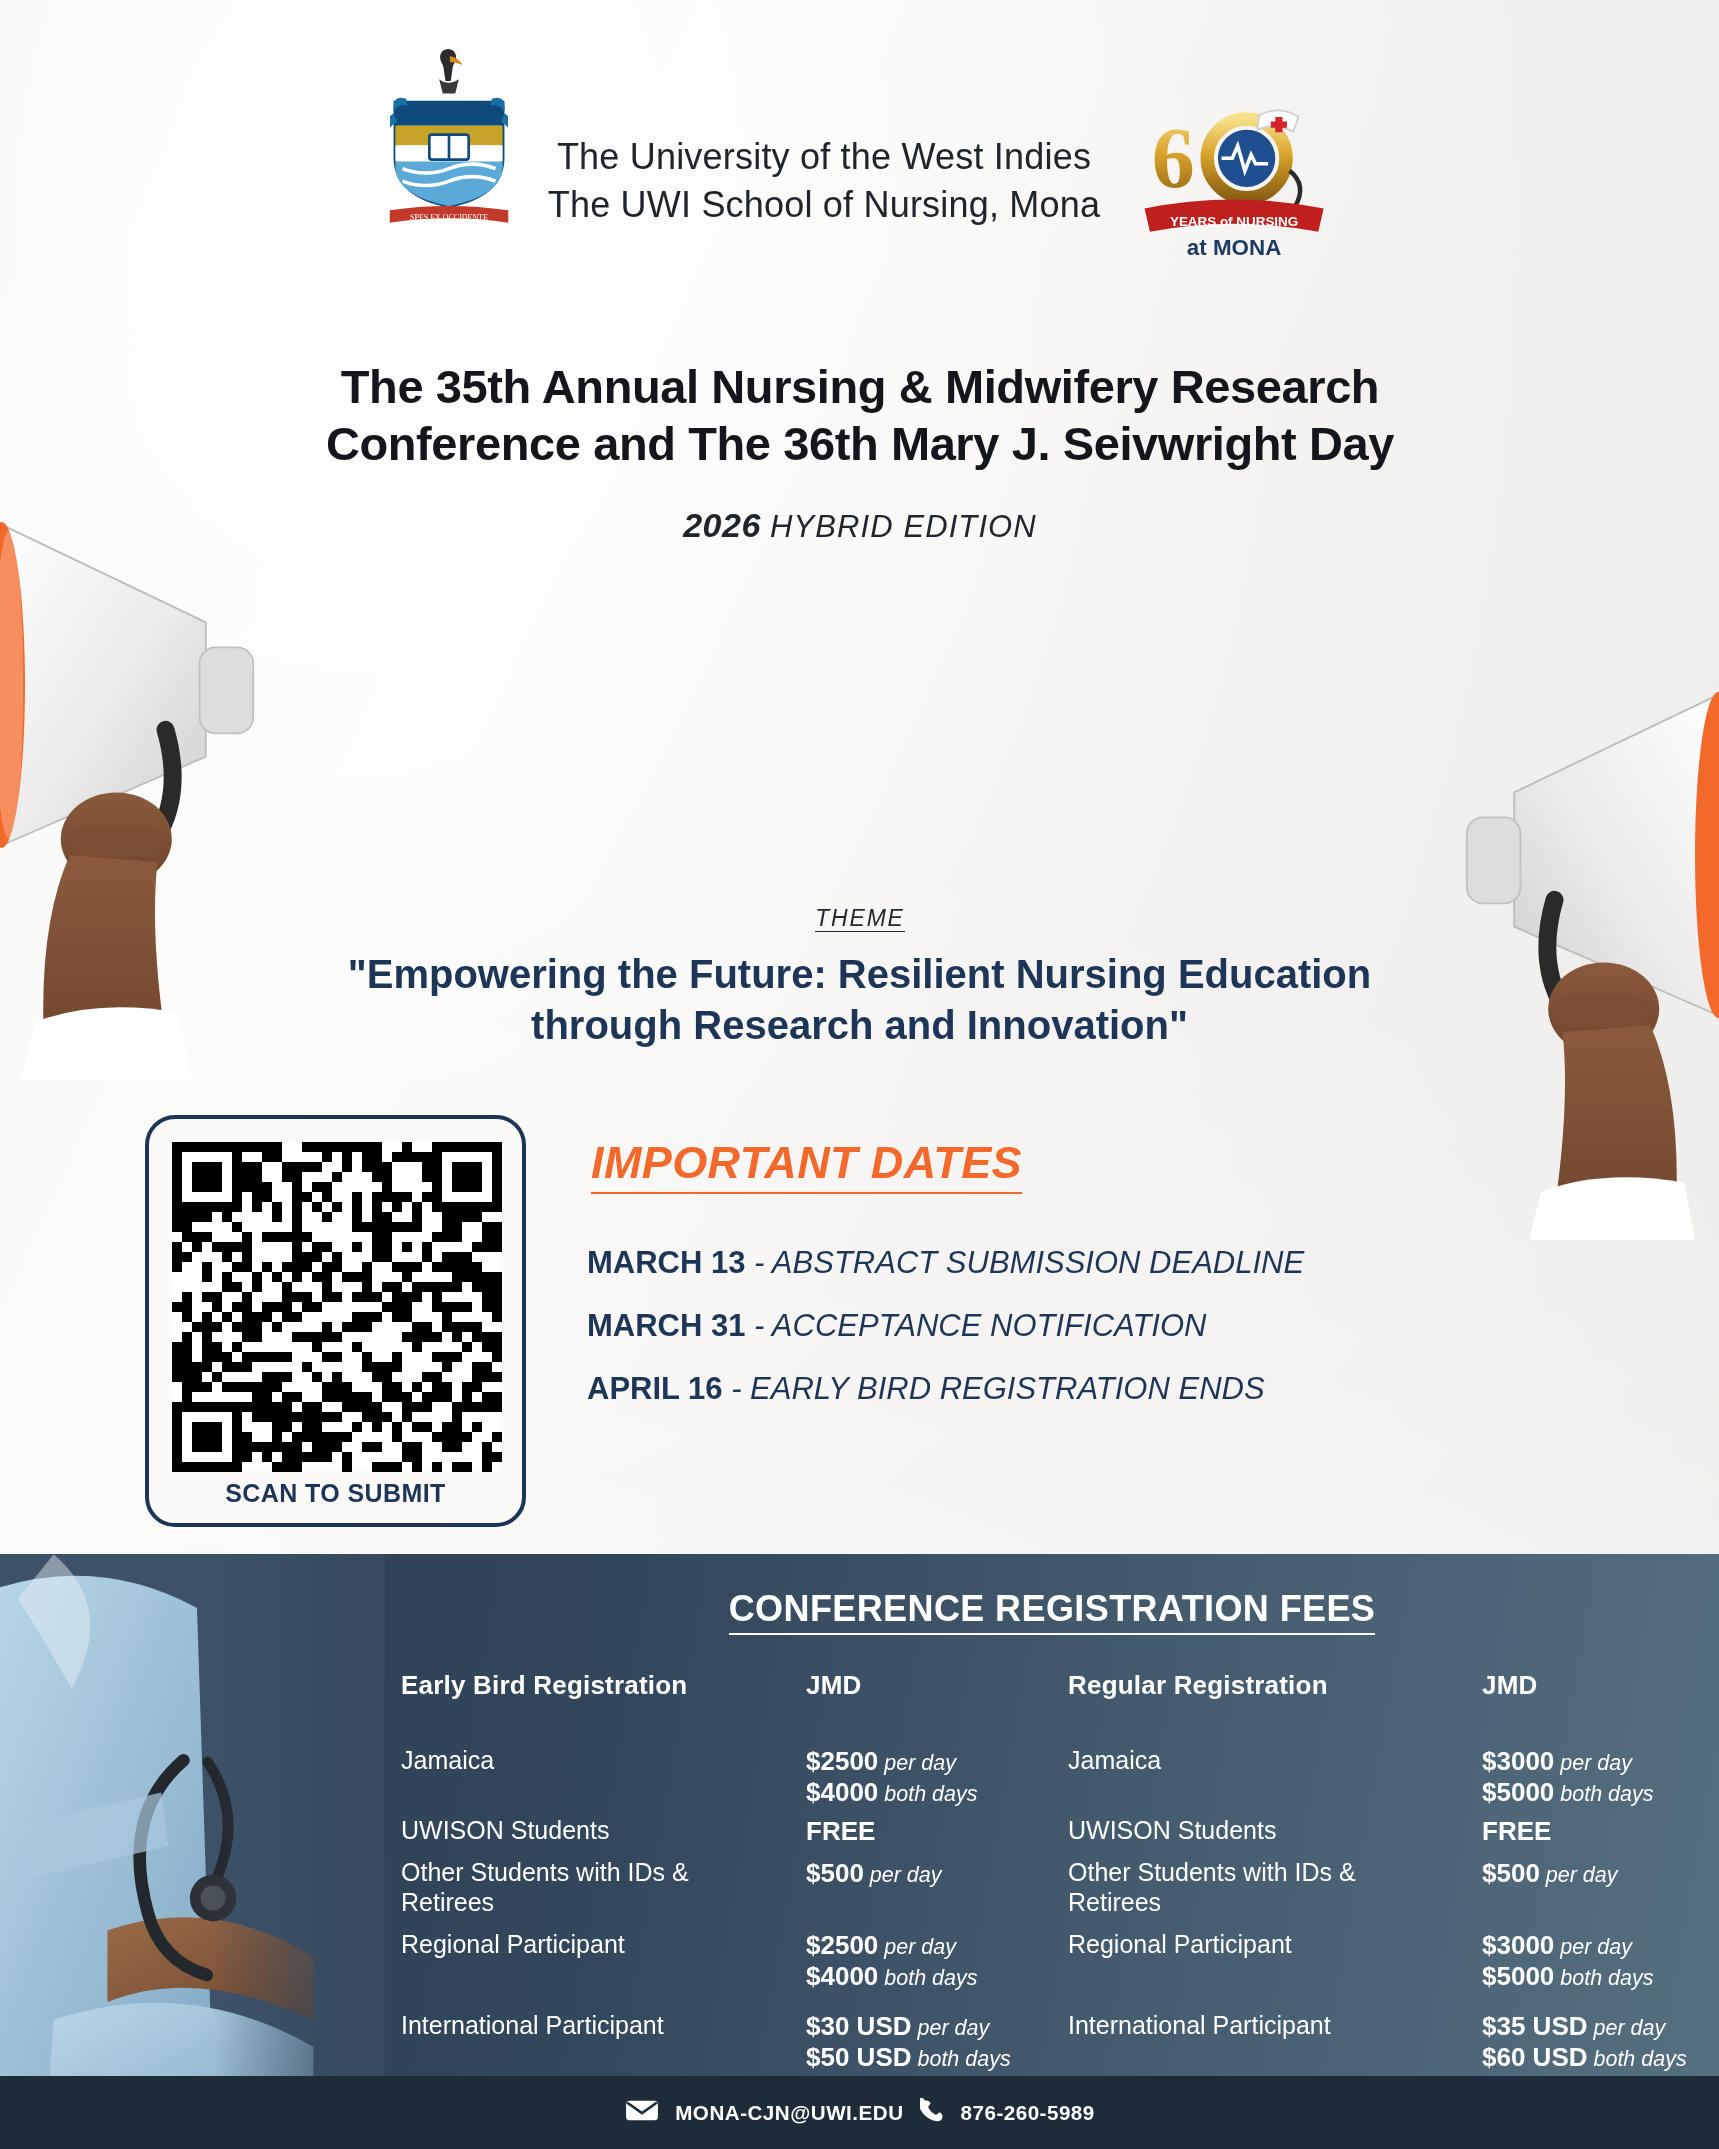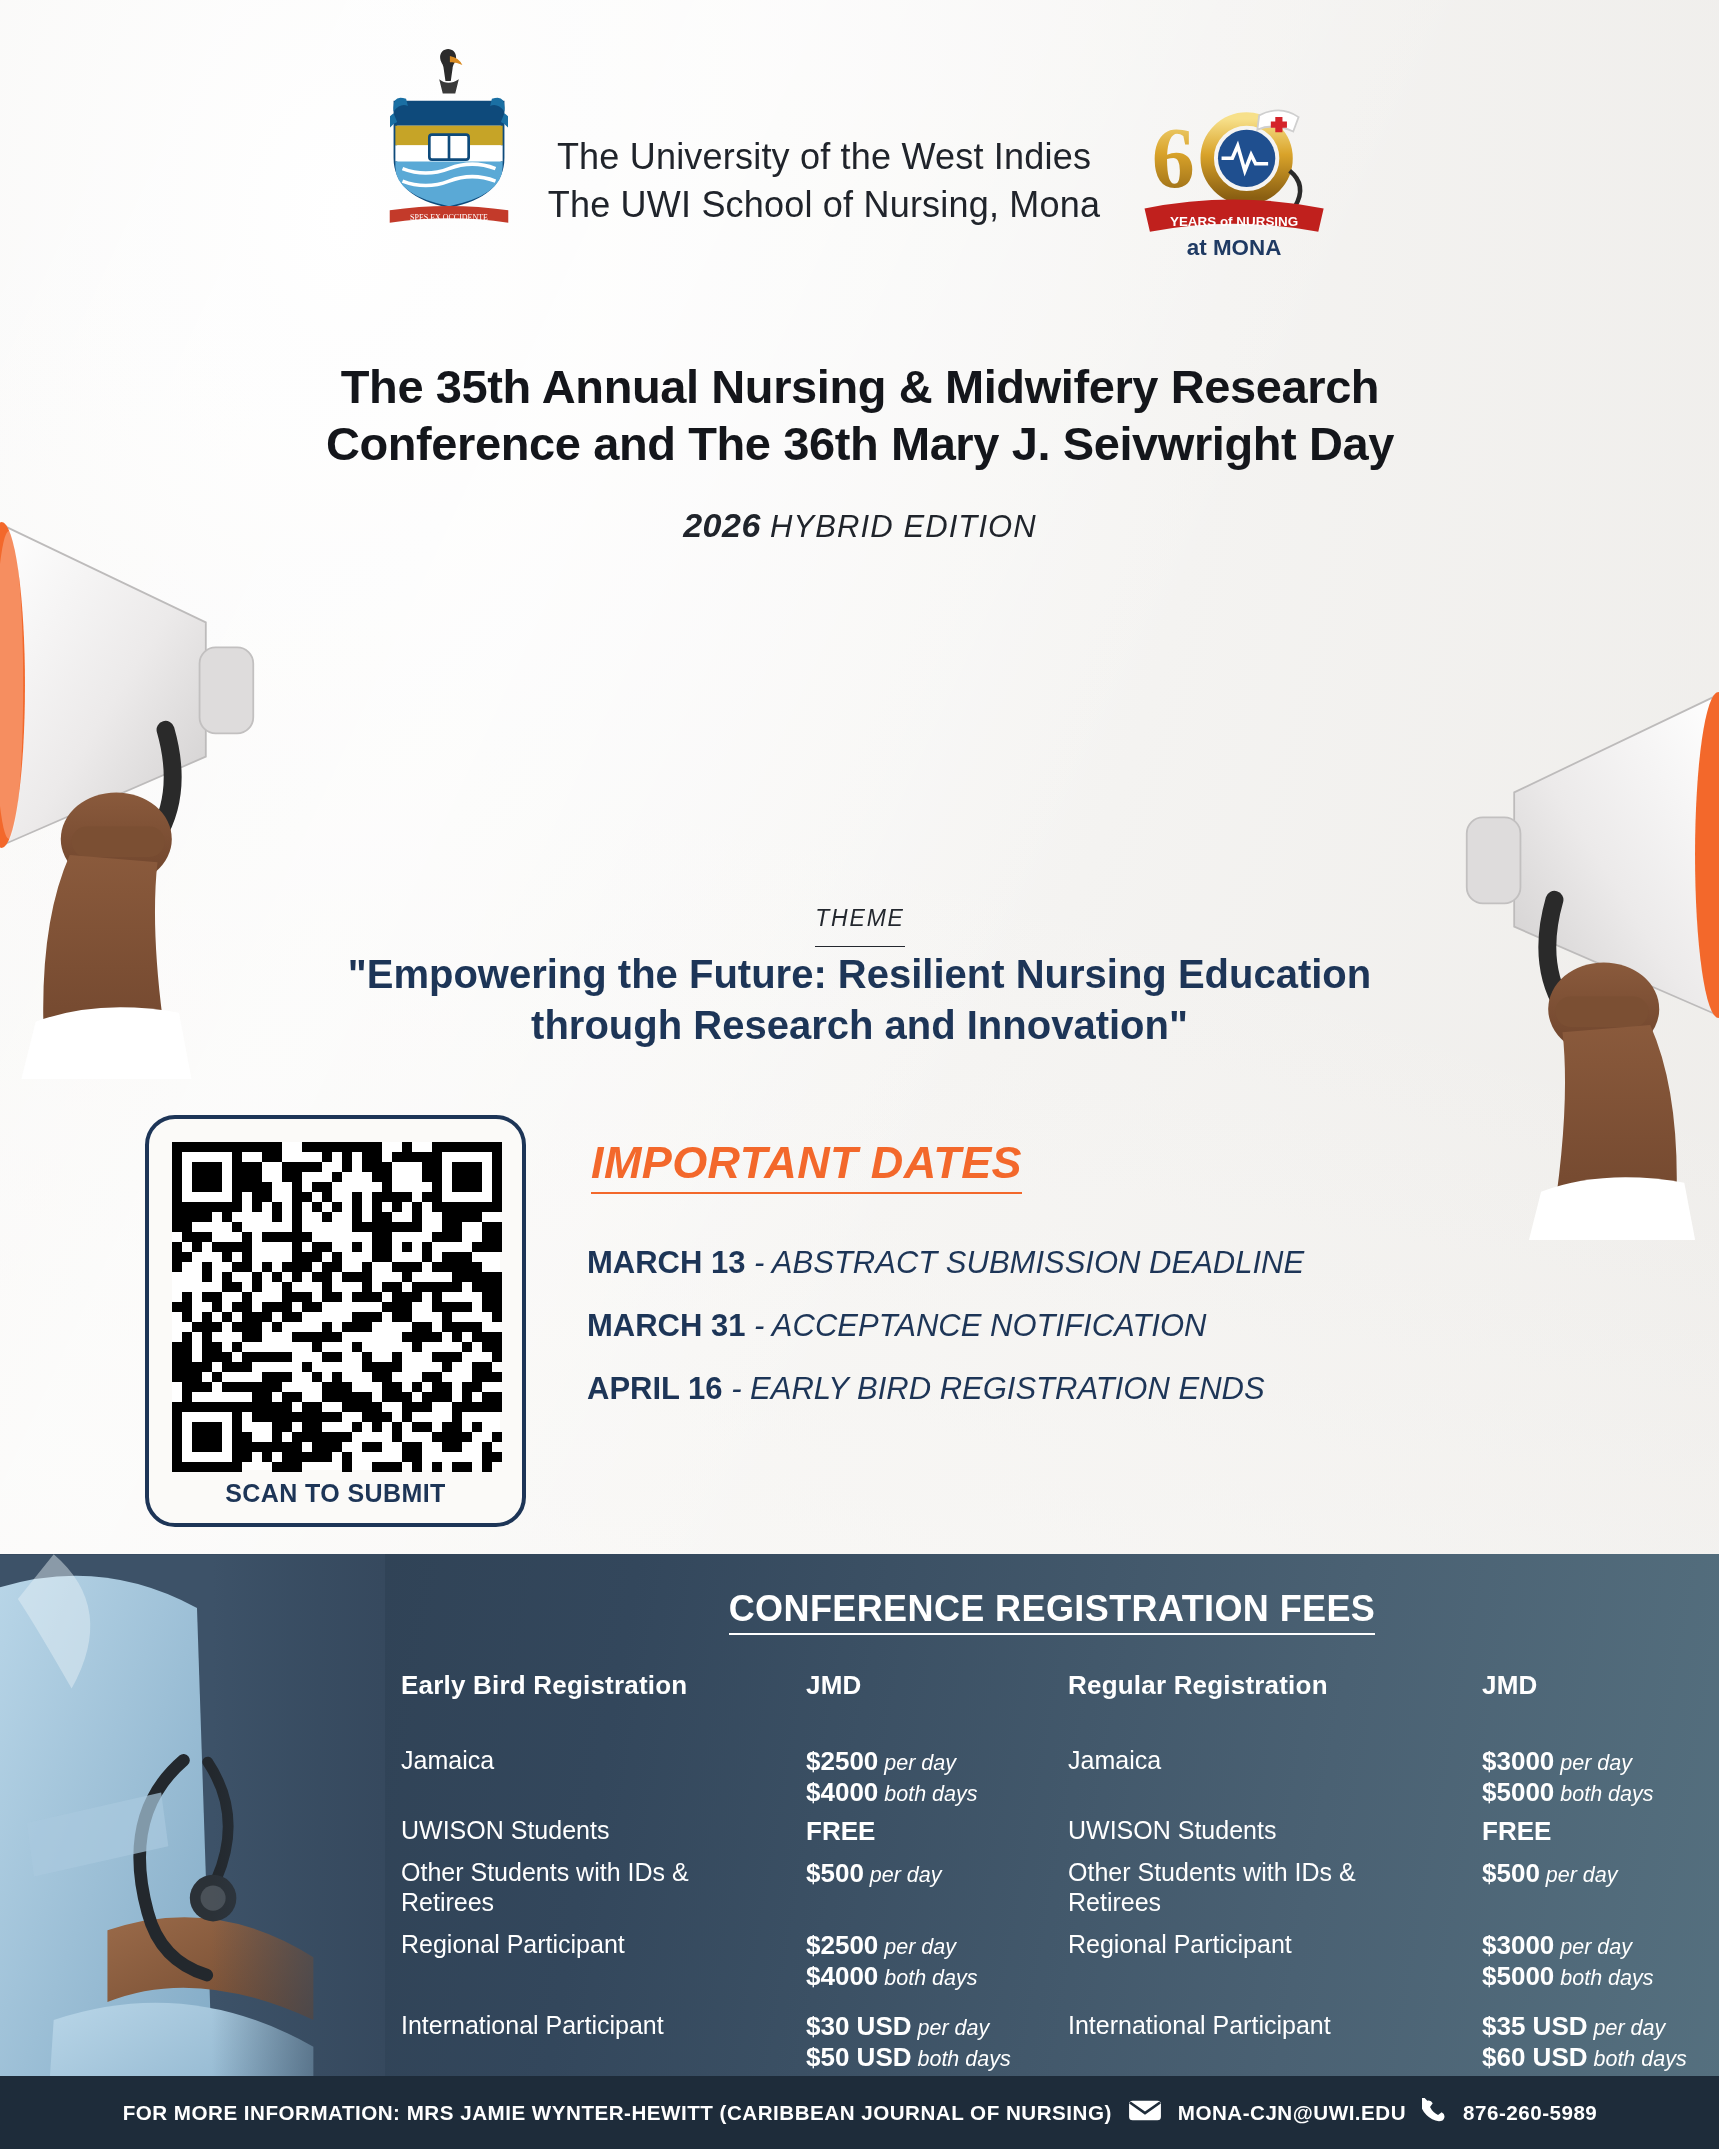--- a/index.html
+++ b/index.html
@@ -129,21 +129,21 @@
     top: 905px;
     left: 0; width: 1720px;
     text-align: center;
     font-size: 23px;
     font-style: italic;
     letter-spacing: 1.8px;
     color: #23272e;
   }
   .theme-label span {
     border-bottom: 1.8px solid #23272e;
-    padding-bottom: 15px;
+    padding-bottom: 0;
   }
   .theme-text {
     position: absolute;
     top: 949px;
     left: 322px; width: 1075px;
     text-align: center;
     font-size: 40px;
     font-weight: bold;
     color: #1d3557;
     line-height: 1.28;
@@ -1609,21 +1609,20 @@
         <div><span class="amt">$5000</span><span class="unit"> both days</span></div>
       </div>
       <div class="cell bold" style="left: 1068px; top: 2011px; width: 340px;">International Participant</div>
       <div class="cell" style="left: 1482px; top: 2011px; width: 269px;">
         <div><span class="amt">$35 USD</span><span class="unit"> per day</span></div>
         <div><span class="amt">$60 USD</span><span class="unit"> both days</span></div>
       </div>
     </div>
 
   <div class="footer">
-    <span>FOR MORE INFORMATION: MRS JAMIE WYNTER-HEWITT (CARIBBEAN JOURNAL OF NURSING)</span>
     <span class="mail-icon">
       <svg width="34" height="23" viewBox="0 0 38 26">
         <rect x="1" y="2" width="36" height="22" rx="4" fill="#ffffff"></rect>
         <path d="M2 4 L19 16 L36 4" stroke="#1e2c3a" stroke-width="3" fill="none"></path>
       </svg>
     </span>
     <span>MONA-CJN@UWI.EDU</span>
     <span class="phone-icon">
       <svg width="25" height="25" viewBox="0 0 28 28">
         <path d="M6 3 q4 -1 6 3 l-3 4 q3 6 9 9 l4 -3 q4 2 3 6 q-1 4 -6 4 q-8 -1 -14 -7 q-6 -6 -7 -14 q0 -5 4 -6z" fill="#ffffff"></path>

